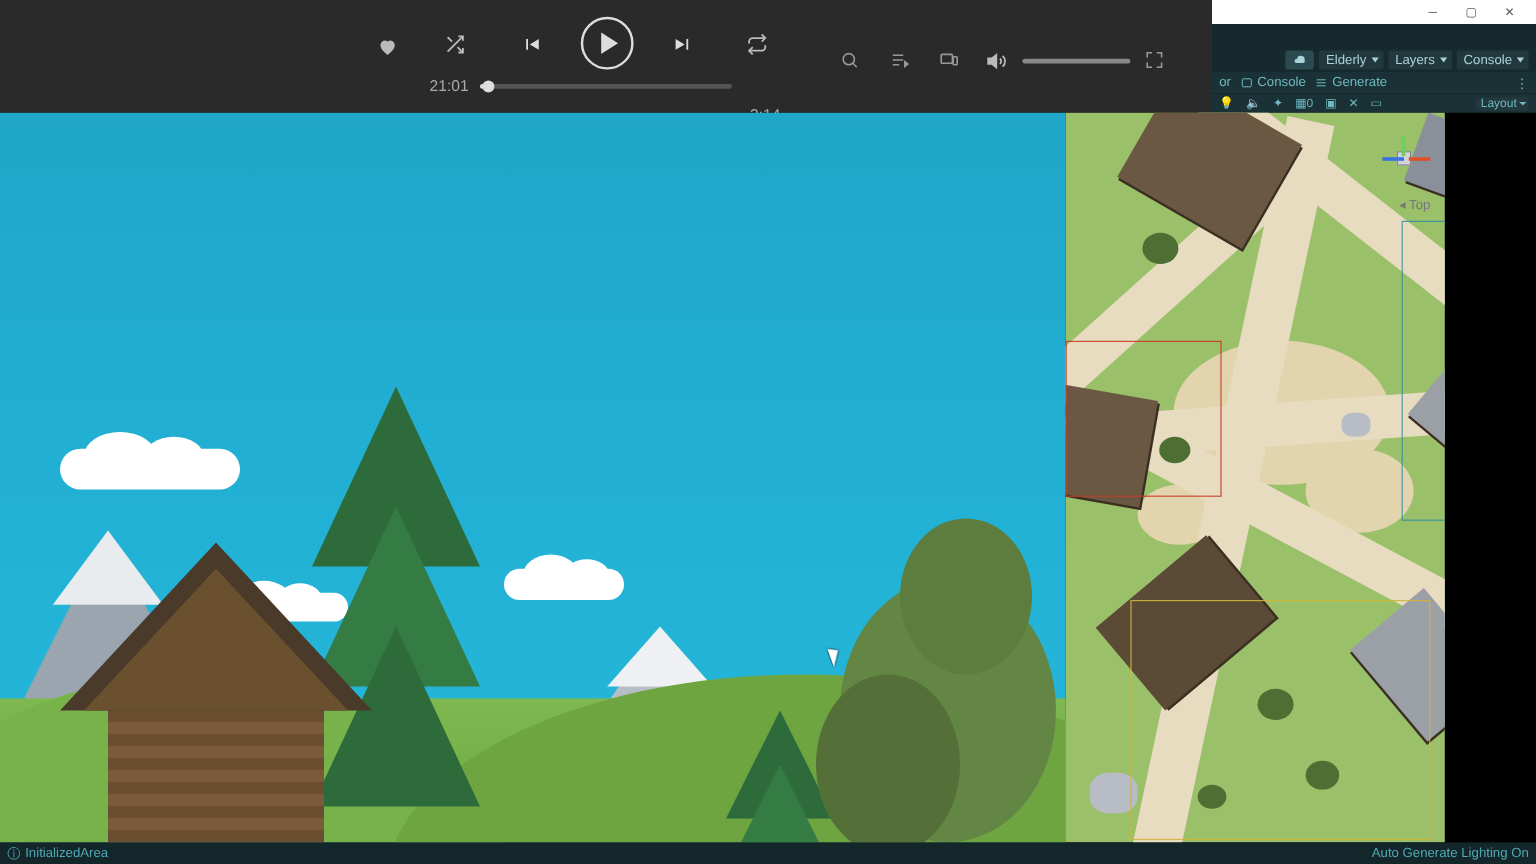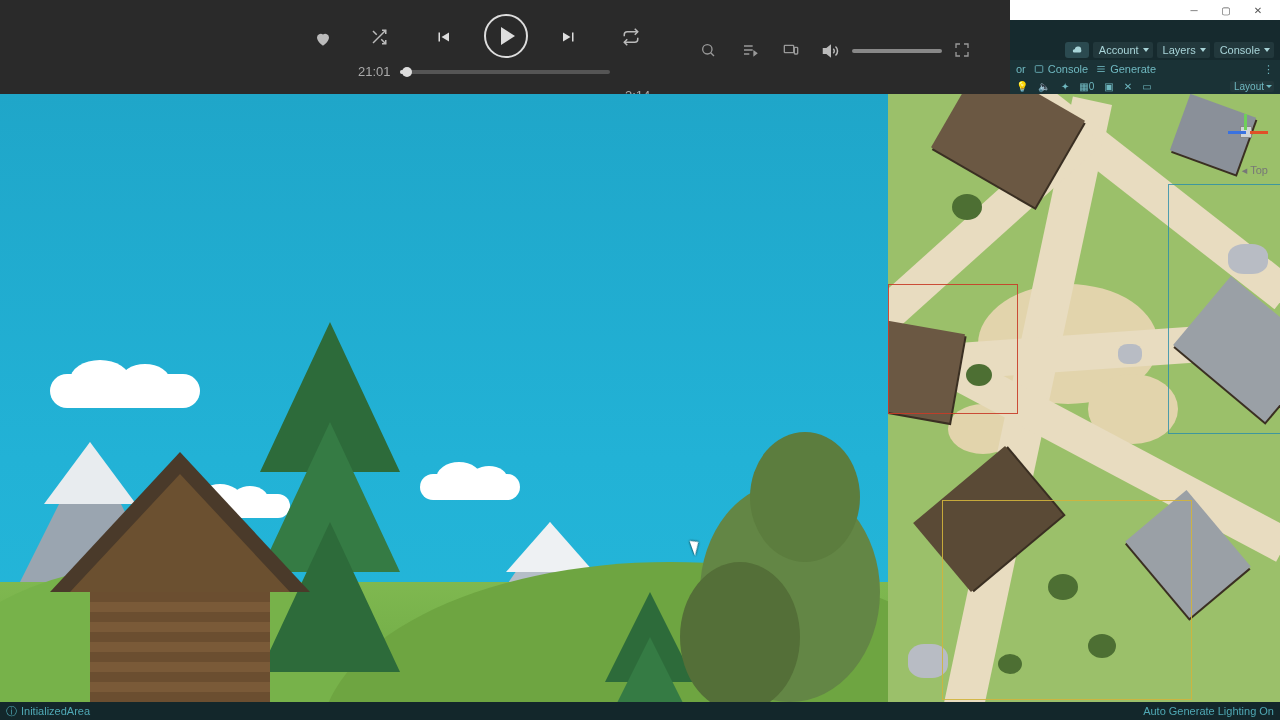--- a/index.html
+++ b/index.html
@@ -114,21 +114,21 @@
   .cabin { position:absolute; left:60px; bottom:-20px; width:240px; height:240px; }
   .cabin .roof { width:0;height:0; border-left:130px solid transparent; border-right:130px solid transparent; border-bottom:140px solid #4a3a2a; position:absolute; top:-30px; left:-10px; }
   .cabin .roof2 { width:0;height:0; border-left:110px solid transparent; border-right:110px solid transparent; border-bottom:118px solid #6b5030; position:absolute; top:-8px; left:10px; }
   .cabin .wall { position:absolute; top:100px; left:30px; width:180px; height:140px; background: repeating-linear-gradient(#7a5a38 0 10px, #6b4e30 10px 20px); }
 
   .cursor-arrow { position:absolute; left:692px; top:445px; width:12px; height:18px; }
   .cursor-arrow::before { content:""; position:absolute; width:0;height:0; border-left:8px solid #fff; border-top:4px solid transparent; border-bottom:12px solid transparent; transform:rotate(-20deg); filter: drop-shadow(0 0 1px #000); }
 
   
   .scene-view {
-    position: absolute; top: 94px; left: 888px; width: 392px; height: 608px;
+    position: absolute; top: 94px; left: 888px; width: 316px; height: 608px;
     background: #9bc06a; overflow:hidden;
   }
   .path { position:absolute; background: #e8dcc0; }
   .p1 { left:120px; top:0; width:40px; height:620px; transform: rotate(12deg); }
   .p2 { left:0; top:240px; width:400px; height:36px; transform: rotate(-4deg); }
   .p3 { left:40px; top:60px; width:400px; height:36px; transform: rotate(38deg); }
   .p4 { left:20px; top:340px; width:400px; height:36px; transform: rotate(28deg); }
   .p5 { left:-60px; top:120px; width:300px; height:36px; transform: rotate(-42deg); }
   .sand { position:absolute; background:#e2d4ac; border-radius:50%; }
   .s1 { left:90px; top:190px; width:180px; height:120px; }
@@ -263,21 +263,21 @@
   <div class="winbtn">✕</div>
 </div>
 <div class="editor-headerA"></div>
 <div class="editor-headerB">
   <div class="cloud-btn">
     <svg width="14" height="10" viewBox="0 0 24 24" fill="#a8d4d8">
         <path d="M19 18H6a4 4 0 1 1 .8-7.9A6 6 0 0 1 22 12a4 4 0 0 1-3 6z"></path>
       </svg>
   </div>
   <div class="dd">
-      <span>Account</span>
+      <span>Elderly</span>
     </div>
   <div class="dd">
       <span>Layers</span>
     </div>
   <div class="dd">
       <span>Console</span>
     </div>
 </div>
 <div class="editor-headerC">
   <div class="tab-item">

